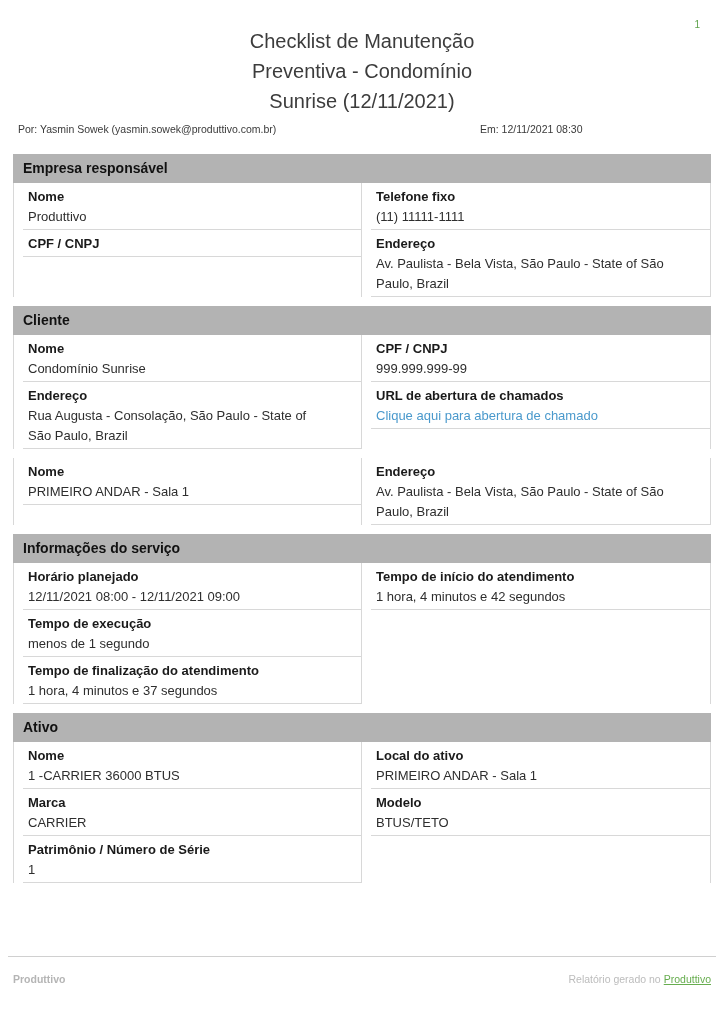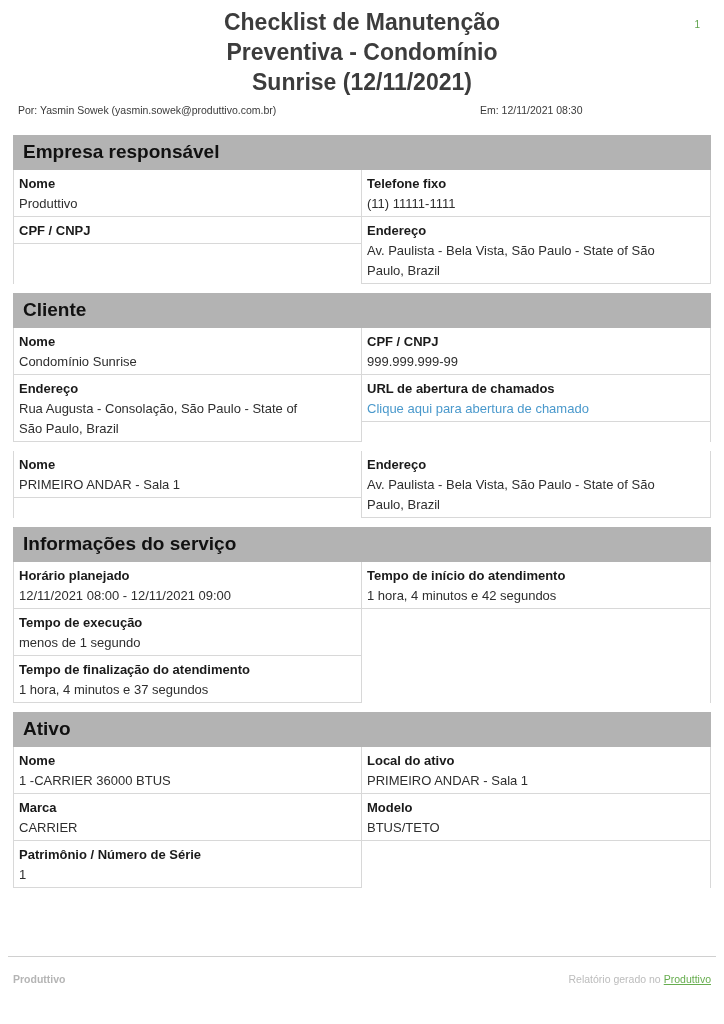--- a/index.html
+++ b/index.html
@@ -2,37 +2,37 @@
 <html><head>
 <meta charset="utf-8">
 <style>
   * { margin:0; padding:0; box-sizing:border-box; }
   html,body { background:#fff; }
   body { font-family:"Liberation Sans","DejaVu Sans",sans-serif; }
   .page { position:relative; width:724px; height:1024px; background:#ffffff; overflow:hidden; }
 
   .page-number { position:absolute; top:19px; right:24px; font-size:10px; color:#5ea24c; }
 
-  .title { padding-top:7px; text-align:center; font-size:23px; line-height:30px;
-           font-weight:700; color:#3c3c3c; }
+  .title { padding-top:26px; text-align:center; font-size:20px; line-height:30px;
+           font-weight:400; color:#3c3c3c; }
 
   .byline { position:relative; margin-top:7px; height:14px; font-size:10.5px; color:#3a3a3a;padding-left:34px; }
   .byline-left { position:absolute; left:18px; top:0; }
   .byline-right { position:absolute; left:480px; top:0; }
 
   .content { padding:0 13px; }
   .section { margin-top:9px; }
   .section:first-child { margin-top:17px; }
-  .section-header { background:#b3b3b3; padding:6px 10px 7px 10px; font-size:19px;
+  .section-header { background:#b3b3b3; padding:6px 10px 7px 10px; font-size:14px;
                     font-weight:bold; color:#111; }
   .section-body { display:grid; grid-template-columns:1fr 1fr;
                   border-left:1px solid #d8d8d8; border-right:1px solid #d8d8d8; }
   .col { display:flex; flex-direction:column; }
   .col-left { border-right:1px solid #d8d8d8; }
-  .cell { padding:4px 8px 2px 5px; border-bottom:1px solid #d8d8d8; }
+  .cell { padding:4px 8px 2px 5px; border-bottom:1px solid #d8d8d8;margin-left:9px; }
   .cell .label { font-size:13px; font-weight:bold; color:#1a1a1a; line-height:20px; }
   .cell .value { font-size:13px; color:#2e2e2e; line-height:20px; white-space:pre-line; }
   .cell a.value { color:#4a99cc; text-decoration:none; display:inline-block; cursor:pointer; }
 
   .footer { position:absolute; left:0; right:0; top:956px; }
   .footer-rule { border-top:1px solid #d0d0d0; margin:0 8px; }
   .footer-row { position:relative; margin-top:16px; font-size:10.5px; }
   .footer-left { position:absolute; left:13px; top:0; font-weight:bold; color:#b5b5b5; }
   .footer-right { position:absolute; right:13px; top:0; color:#bcbcbc; }
   .footer-right a { color:#67ad4f; text-decoration:underline; margin-left:3px; cursor:pointer; }

